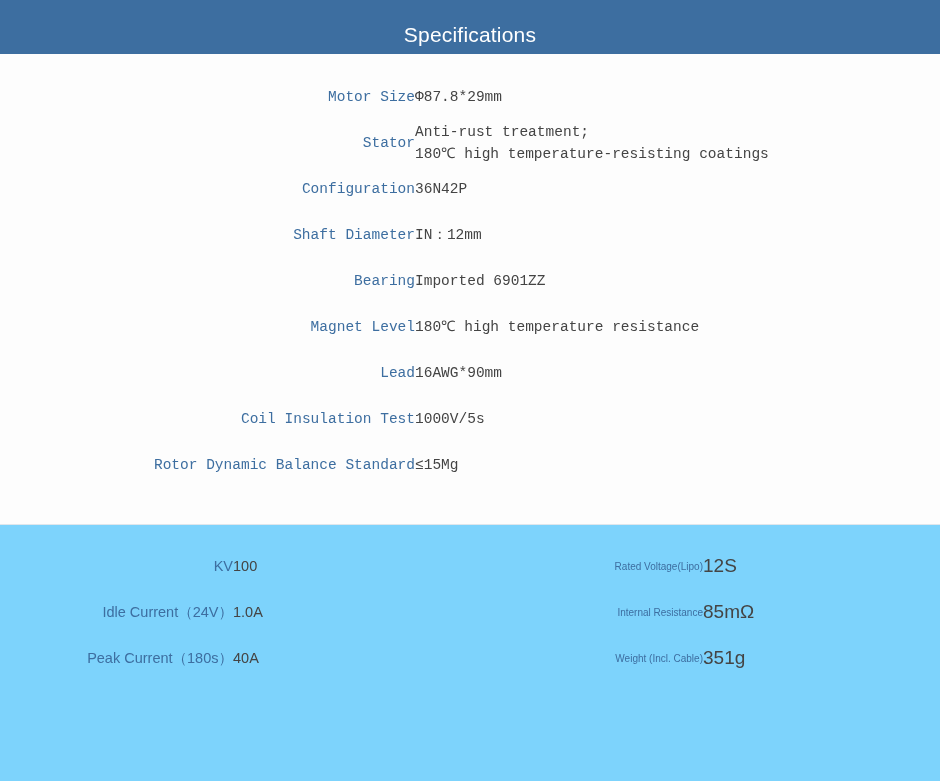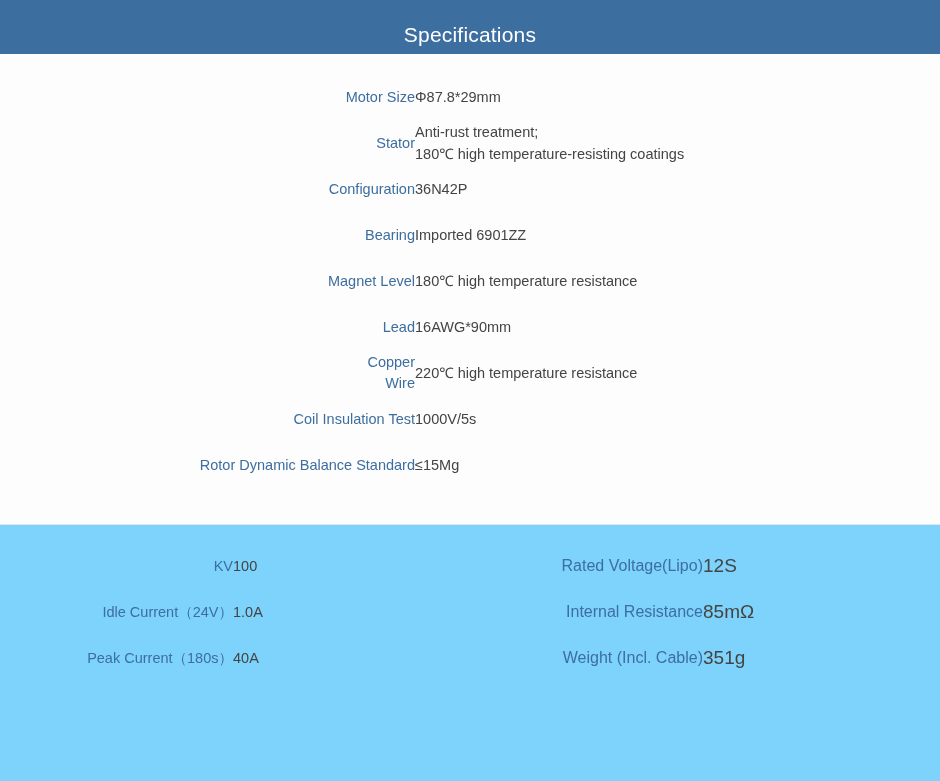--- a/index.html
+++ b/index.html
@@ -61,20 +61,21 @@
     width: 525px;
     text-align: left;
     color: #444444;
     font-size: 14.5px;
     padding-left: 78px;
     line-height: 22px;
     box-sizing: border-box;
   }
   tr.spec-row {
     height: 46px;
+    font-family: Liberation Mono, monospace;
   }
   tr.spec-row.tall {
     height: 46px;
   }
   .value-line {
     display: block;
   }
   .label-line {
     display: block;
   }
@@ -114,21 +115,21 @@
     text-align: left;
     color: #444444;
     font-size: 14.5px;
     padding-left: 29px;
     box-sizing: border-box;
   }
   td.elec-label2 {
     width: 225px;
     text-align: right;
     color: #3d6ea0;
-    font-size: 16px;
+    font-size: 10px;
   }
   td.elec-value2 {
     width: 245px;
     text-align: left;
     color: #444444;
     font-size: 19px;
     padding-left: 48px;
     box-sizing: border-box;
   }
 </style>
@@ -157,44 +158,41 @@
             <span class="value-line">180℃ high temperature-resisting coatings</span>
           </td>
         </tr>
         <tr class="spec-row">
           <td class="label">Configuration</td>
           <td class="value">
             <span class="value-line">36N42P</span>
           </td>
         </tr>
         <tr class="spec-row">
+          <td class="label">Shaft Diameter</td>
+          <td class="value">
+            <span class="value-line">IN：12mm</span>
+          </td>
+        </tr>
+        <tr class="spec-row">
           <td class="label">Bearing</td>
           <td class="value">
             <span class="value-line">Imported 6901ZZ</span>
           </td>
         </tr>
         <tr class="spec-row">
           <td class="label">Magnet Level</td>
           <td class="value">
             <span class="value-line">180℃ high temperature resistance</span>
           </td>
         </tr>
         <tr class="spec-row">
           <td class="label">Lead</td>
           <td class="value">
             <span class="value-line">16AWG*90mm</span>
-          </td>
-        </tr>
-        <tr class="spec-row tall">
-          <td class="label">
-            <span class="label-line">Copper</span>
-            <span class="label-line">Wire</span>
-          </td>
-          <td class="value">
-            <span class="value-line">220℃ high temperature resistance</span>
           </td>
         </tr>
         <tr class="spec-row">
           <td class="label">Coil Insulation Test</td>
           <td class="value">
             <span class="value-line">1000V/5s</span>
           </td>
         </tr>
         <tr class="spec-row">
           <td class="label">Rotor Dynamic Balance Standard</td>

